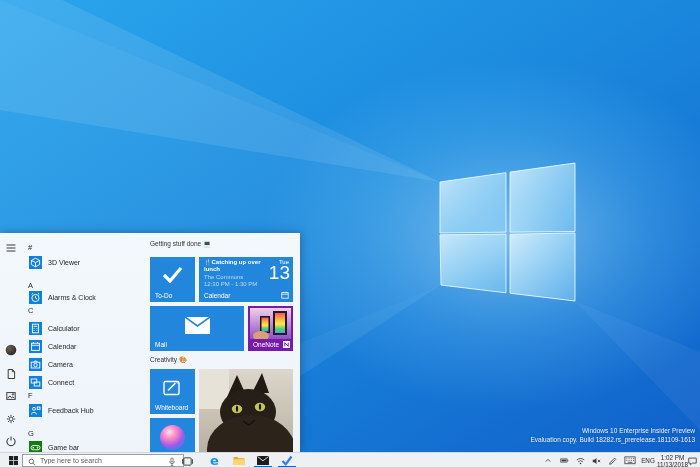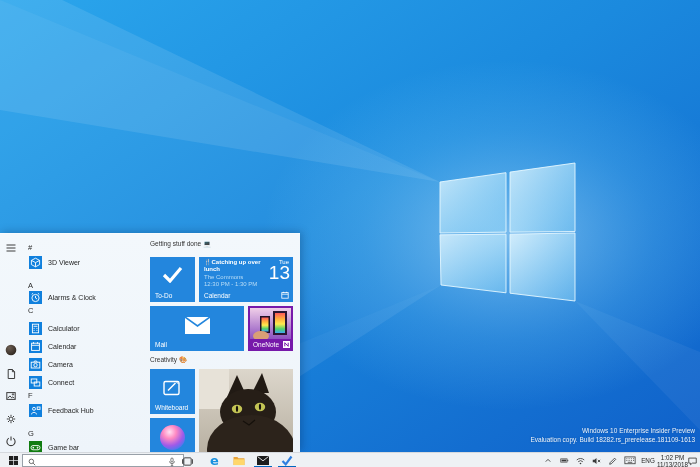--- a/index.html
+++ b/index.html
@@ -334,20 +334,21 @@
           <rect x="0" y="7" width="6" height="6"></rect>
           <rect x="7" y="7" width="6" height="6"></rect>
         </svg>
     </div>
 
     <div id="search-box" class="abs">
       <svg class="abs" style="left:5px;top:3px" width="8" height="8" viewBox="0 0 10 10" fill="none" stroke="#4a4a4a" stroke-width="1">
           <circle cx="4.2" cy="4.2" r="2.8"></circle>
           <path d="M6.4 6.4L9 9"></path>
         </svg>
+      <input id="search-input" type="text" placeholder="Type here to search" style="">
       <svg class="abs" style="right:7px;top:2px" width="8" height="10" viewBox="0 0 10 12" fill="none" stroke="#4a4a4a" stroke-width="0.9">
           <rect x="3.6" y="1" width="2.8" height="5" rx="1.4"></rect>
           <path d="M2 5a3 3 0 0 0 6 0M5 8.2v2M3.5 10.6h3"></path>
         </svg>
     </div>
 
     <div class="abs tb-btn" style="left:176px;width:24px">
       <svg class="abs" style="left:6px;top:2.5px" width="11" height="11" viewBox="0 0 12 12" fill="none" stroke="#3a3a3a" stroke-width="1">
           <rect x="2" y="2" width="8" height="8" rx="1"></rect>
           <path d="M0.6 3.5v5M11.4 3.5v5"></path>

